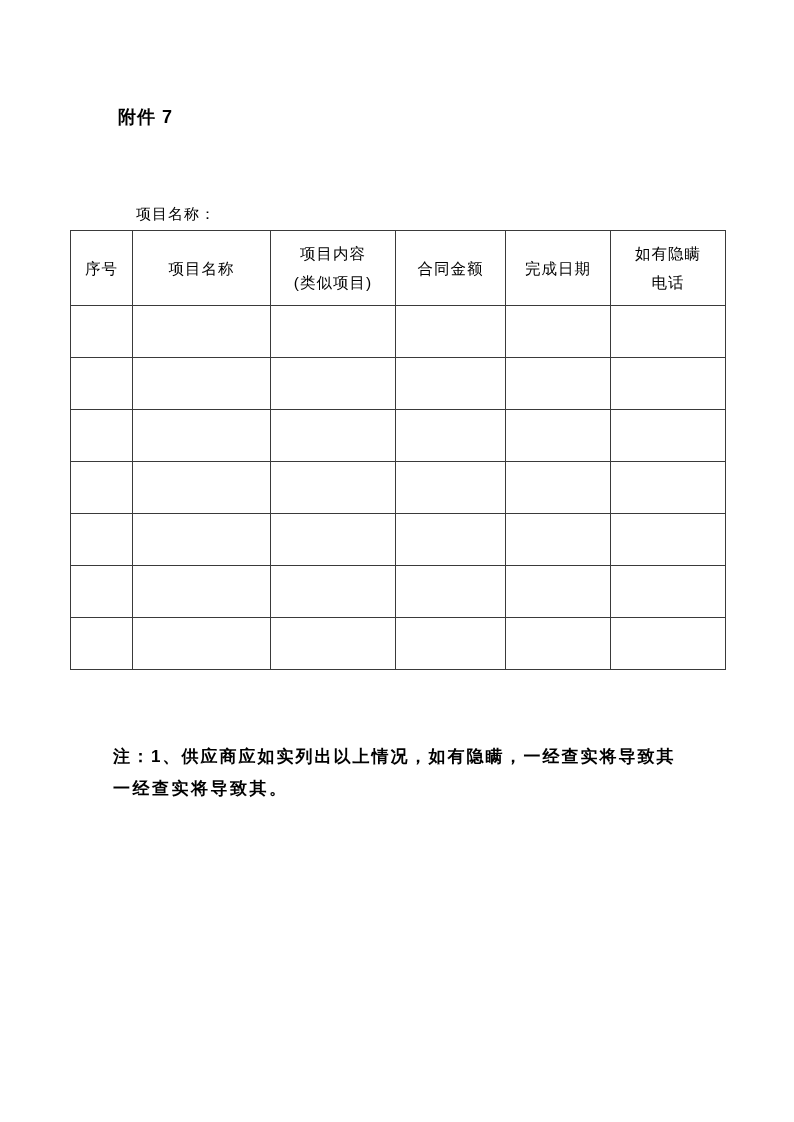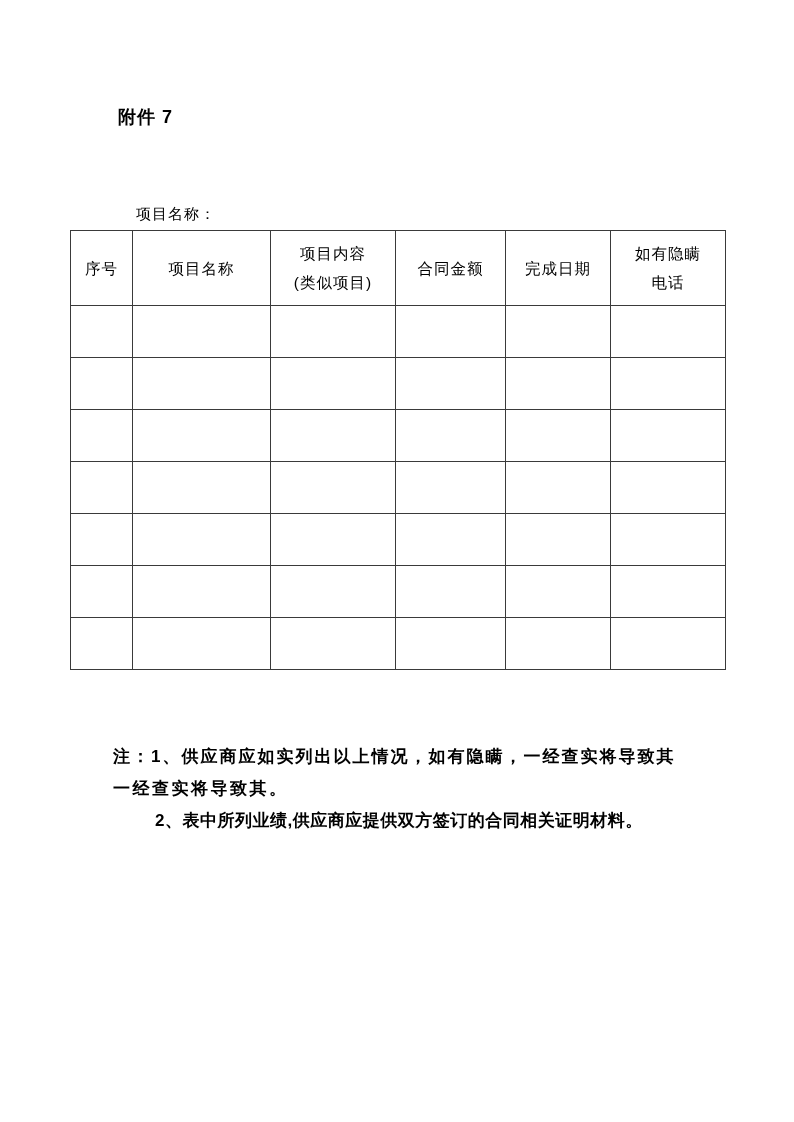--- a/index.html
+++ b/index.html
@@ -163,15 +163,14 @@
         <td class="bcell"></td>
         <td class="bcell"></td>
         <td class="bcell"></td>
         <td class="bcell"></td>
       </tr>
     </tbody>
   </table>
 
   <div class="note-line note-1">注：1、供应商应如实列出以上情况，如有隐瞒，一经查实将导致其</div>
   <div class="note-line note-2">一经查实将导致其。</div>
-  <div class="note-line note-3">2、表中所列业绩,供应商应提供双方签订的合同相关证明材料。</div>
 
 </div>
 
 </body></html>

